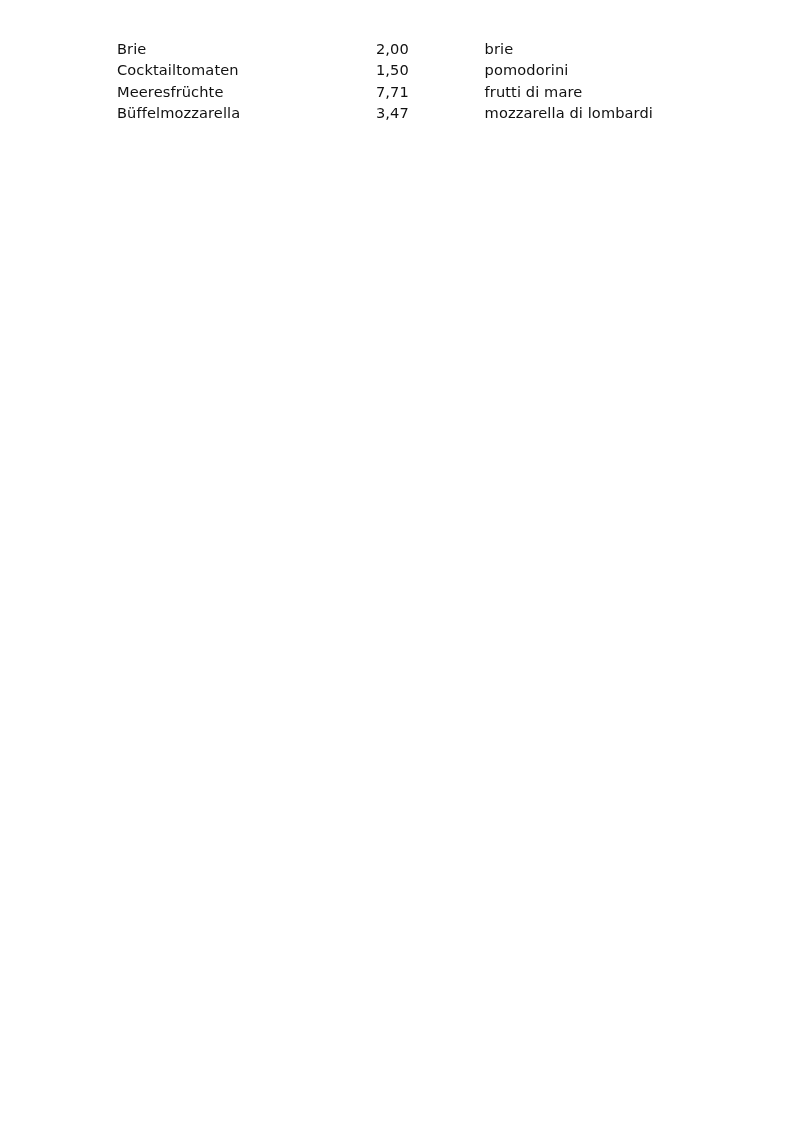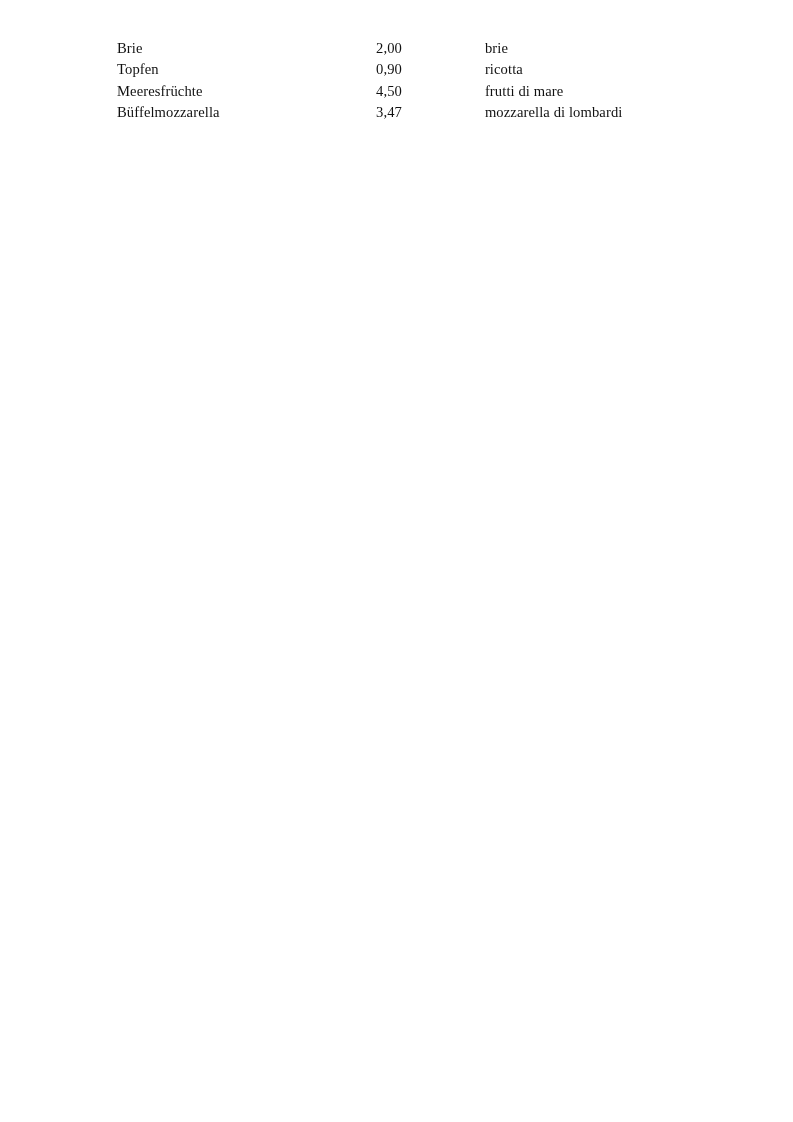--- a/index.html
+++ b/index.html
@@ -15,21 +15,20 @@
     position: relative;
     overflow: hidden;
   }
   .page {
     position: absolute;
     top: 0;
     left: 0;
     width: 779px;
     height: 1122px;
     background: #ffffff;
-    font-family: Liberation Serif, serif;
   }
   .item-table {
     position: absolute;
     top: 38px;
     left: 117px;
     border-collapse: collapse;
   }
   .item-table tr {
     height: 21.3px;
   }
@@ -57,27 +56,27 @@
 
 <div class="page">
   <table class="item-table">
     <tbody>
       <tr>
         <td class="col-name">Brie</td>
         <td class="col-price">2,00</td>
         <td class="col-alt">brie</td>
       </tr>
       <tr>
-        <td class="col-name">Topfen</td>
-        <td class="col-price">0,90</td>
-        <td class="col-alt">ricotta</td>
+        <td class="col-name">Cocktailtomaten</td>
+        <td class="col-price">1,50</td>
+        <td class="col-alt">pomodorini</td>
       </tr>
       <tr>
         <td class="col-name">Meeresfrüchte</td>
-        <td class="col-price">4,50</td>
+        <td class="col-price">7,71</td>
         <td class="col-alt">frutti di mare</td>
       </tr>
       <tr>
         <td class="col-name">Büffelmozzarella</td>
         <td class="col-price">3,47</td>
         <td class="col-alt">mozzarella di lombardi</td>
       </tr>
     </tbody>
   </table>
 </div>

